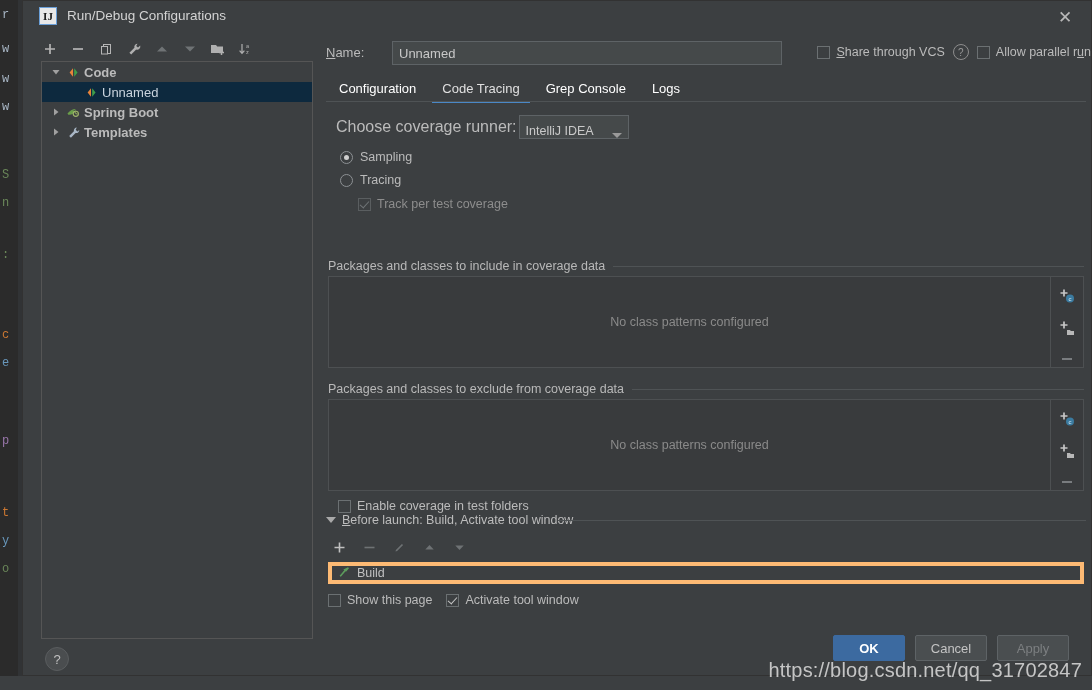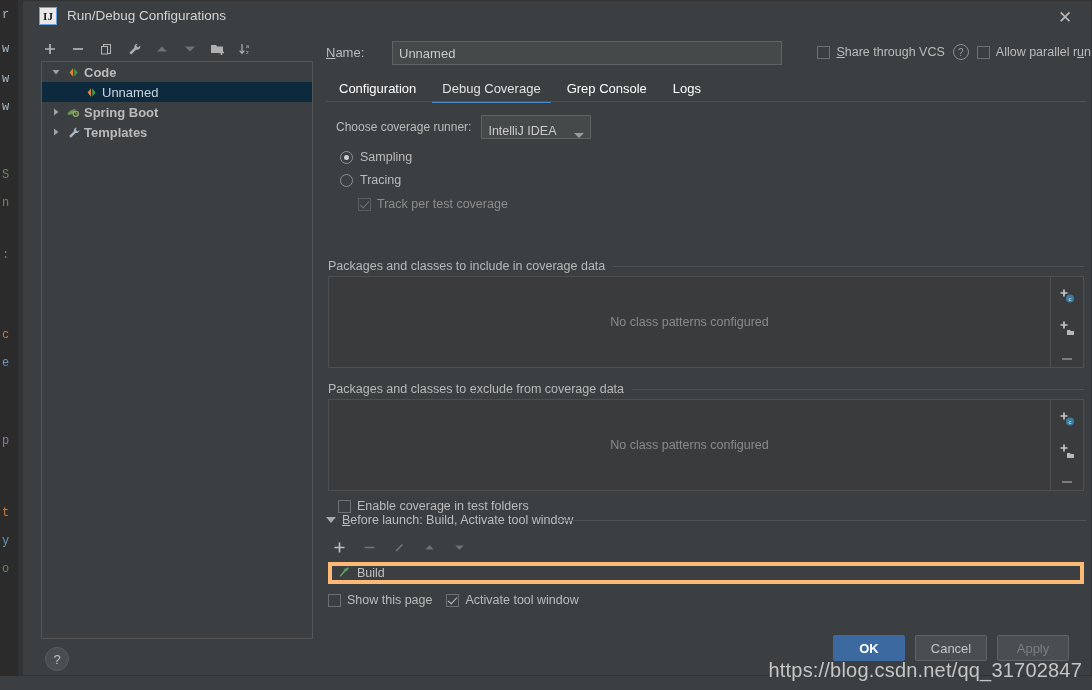--- a/index.html
+++ b/index.html
@@ -97,21 +97,21 @@
   .tabs{position:absolute;left:13px;top:44px;width:760px;height:26px;display:flex;align-items:flex-start;}
   .tab{padding:0 13px;height:24px;line-height:24px;font-size:13px;color:#ffffff;cursor:pointer;position:relative;}
   .tab.active{color:#e0e0e0;}
   .tab.active::after{content:"";position:absolute;left:3px;right:3px;bottom:-2px;height:2px;background:#4a88c7;}
   .tab-sep{position:absolute;left:13px;top:68px;width:760px;height:1px;background:#4f5355;}
 
   
   .content{position:absolute;left:13px;top:74px;width:760px;height:420px;}
 
   .runner-row{position:absolute;left:10px;top:8px;display:flex;align-items:center;}
-  .runner-lbl{font-size:12px;color:#bbbbbb;margin-right:10px;}
+  .runner-lbl{font-size:16px;color:#bbbbbb;margin-right:2px;}
   .combo{
     width:110px;height:24px;background:#45494a;border:1px solid #5e6366;box-sizing:border-box;
     display:flex;align-items:flex-end;justify-content:space-between;padding:0 6px;cursor:pointer;
   }
   .combo-val{font-size:12.5px;color:#cacaca;}
   .arrow-dn{width:0;height:0;border-left:5px solid transparent;border-right:5px solid transparent;border-top:5px solid #9a9a9a;}
 
   .radio-row{position:absolute;display:flex;align-items:center;cursor:pointer;}
   .rbox{width:13px;height:13px;border-radius:50%;border:1px solid #8d9194;background:#3c3f41;box-sizing:border-box;margin-right:7px;position:relative;flex:0 0 auto;}
   .rbox.on::after{content:"";position:absolute;left:3px;top:3px;width:5px;height:5px;border-radius:50%;background:#cfcfcf;}
@@ -313,21 +313,21 @@
         </div>
         <div class="qmark">?</div>
         <div class="chk">
           <span class="cbox"></span>
           <span class="chk-lbl">Allow parallel r<u>u</u>n</span>
         </div>
       </div>
 
       <div class="tabs" id="tabs">
           <div class="tab">Configuration</div>
-          <div class="tab active">Debug Coverage</div>
+          <div class="tab active">Code Tracing</div>
           <div class="tab">Grep Console</div>
           <div class="tab">Logs</div>
         </div>
       <div class="tab-sep"></div>
 
       <div class="content">
 
         <div class="runner-row">
           <div class="runner-lbl">Choose coverage runner:</div>
           <div class="combo">

